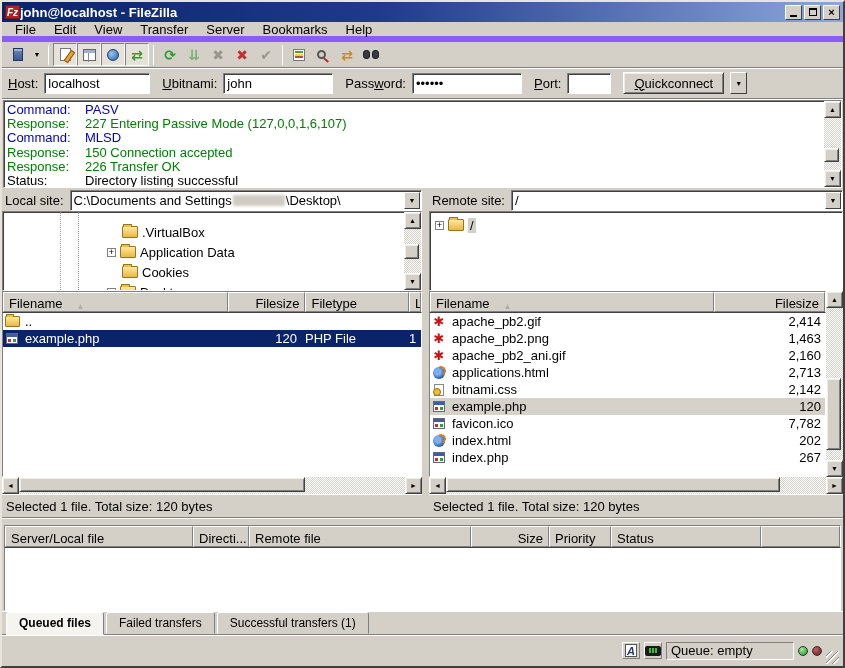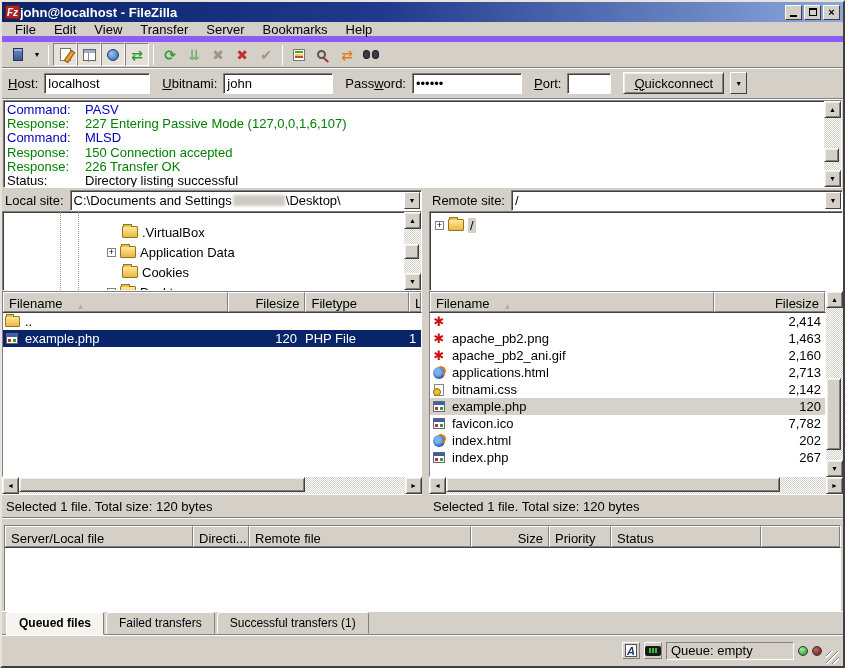--- a/index.html
+++ b/index.html
@@ -399,20 +399,21 @@
               <div class="hcell right" style="flex:1">
                   <span>Filesize</span>
                 </div>
             </div>
             <div class="listbody" style="height:165px">
               <div class="rows">
                 <div class="frow">
                     <span class="fic">
                       <span class="ic-apache">✱</span>
                     </span>
+                    <span class="fcell" style="width:262px">apache_pb2.gif</span>
                     <span class="fcell right" style="flex:1">2,414</span>
                   </div>
                 <div class="frow">
                     <span class="fic">
                       <span class="ic-apache">✱</span>
                     </span>
                     <span class="fcell" style="width:262px">apache_pb2.png</span>
                     <span class="fcell right" style="flex:1">1,463</span>
                   </div>
                 <div class="frow">

